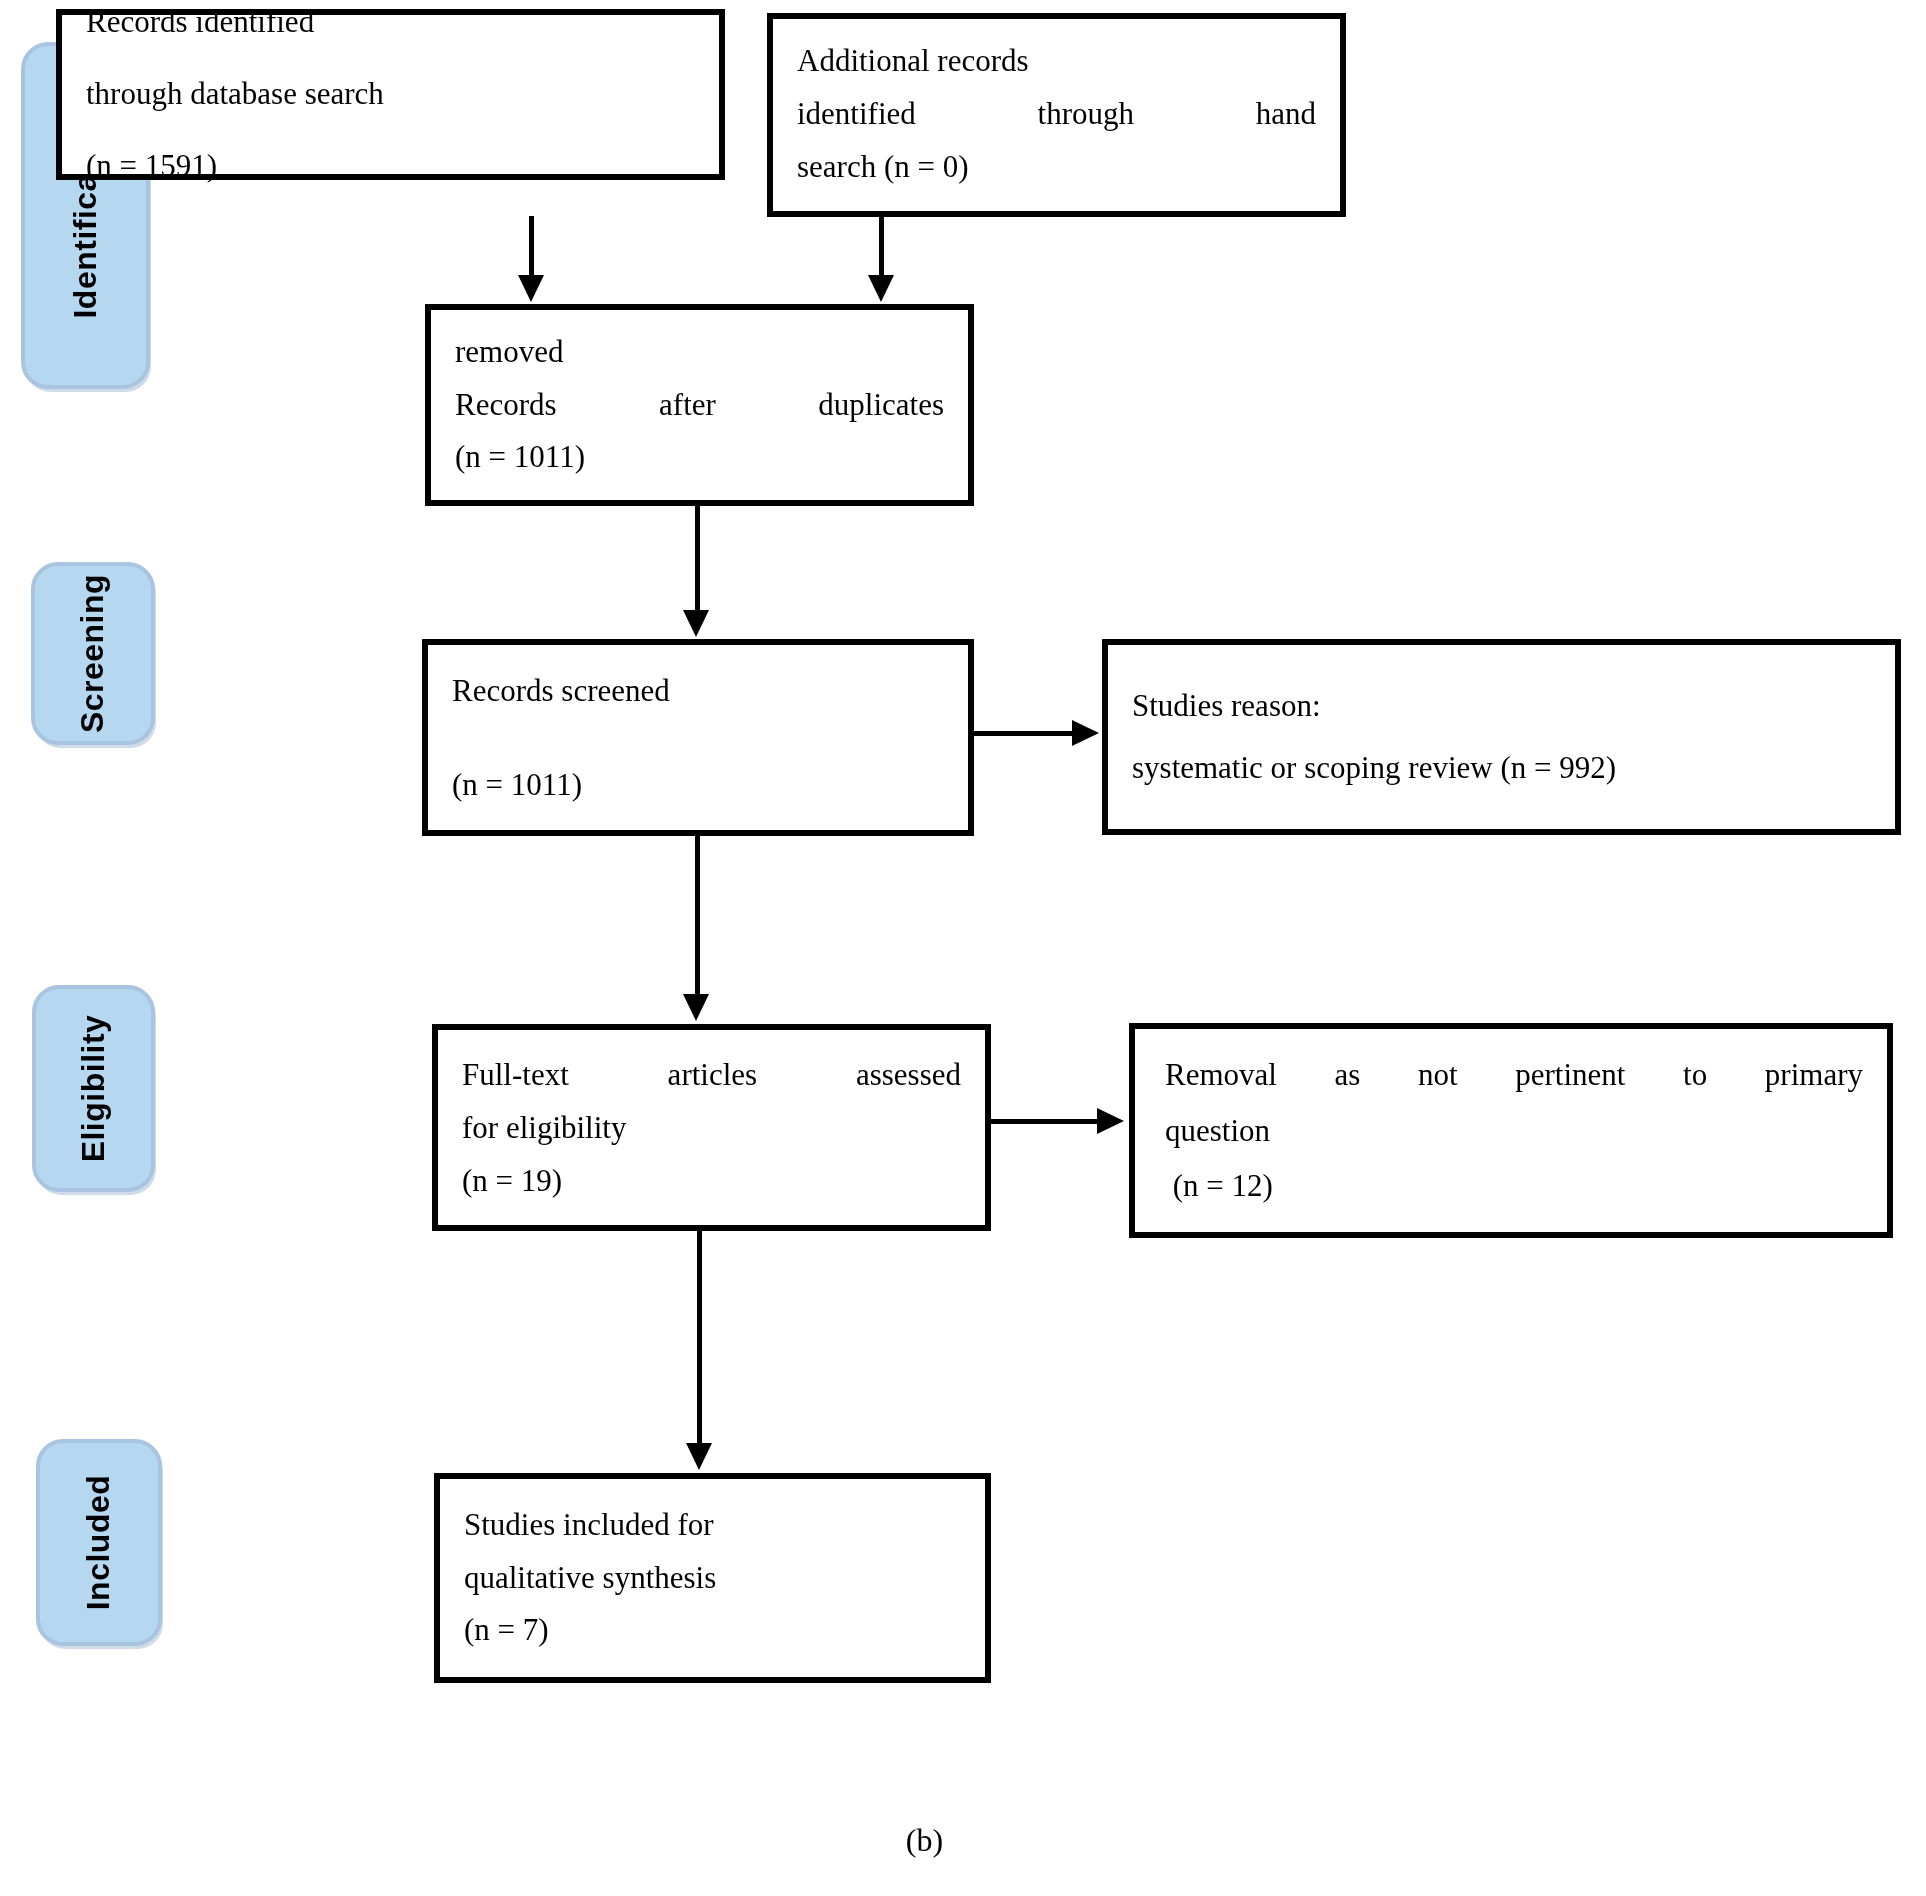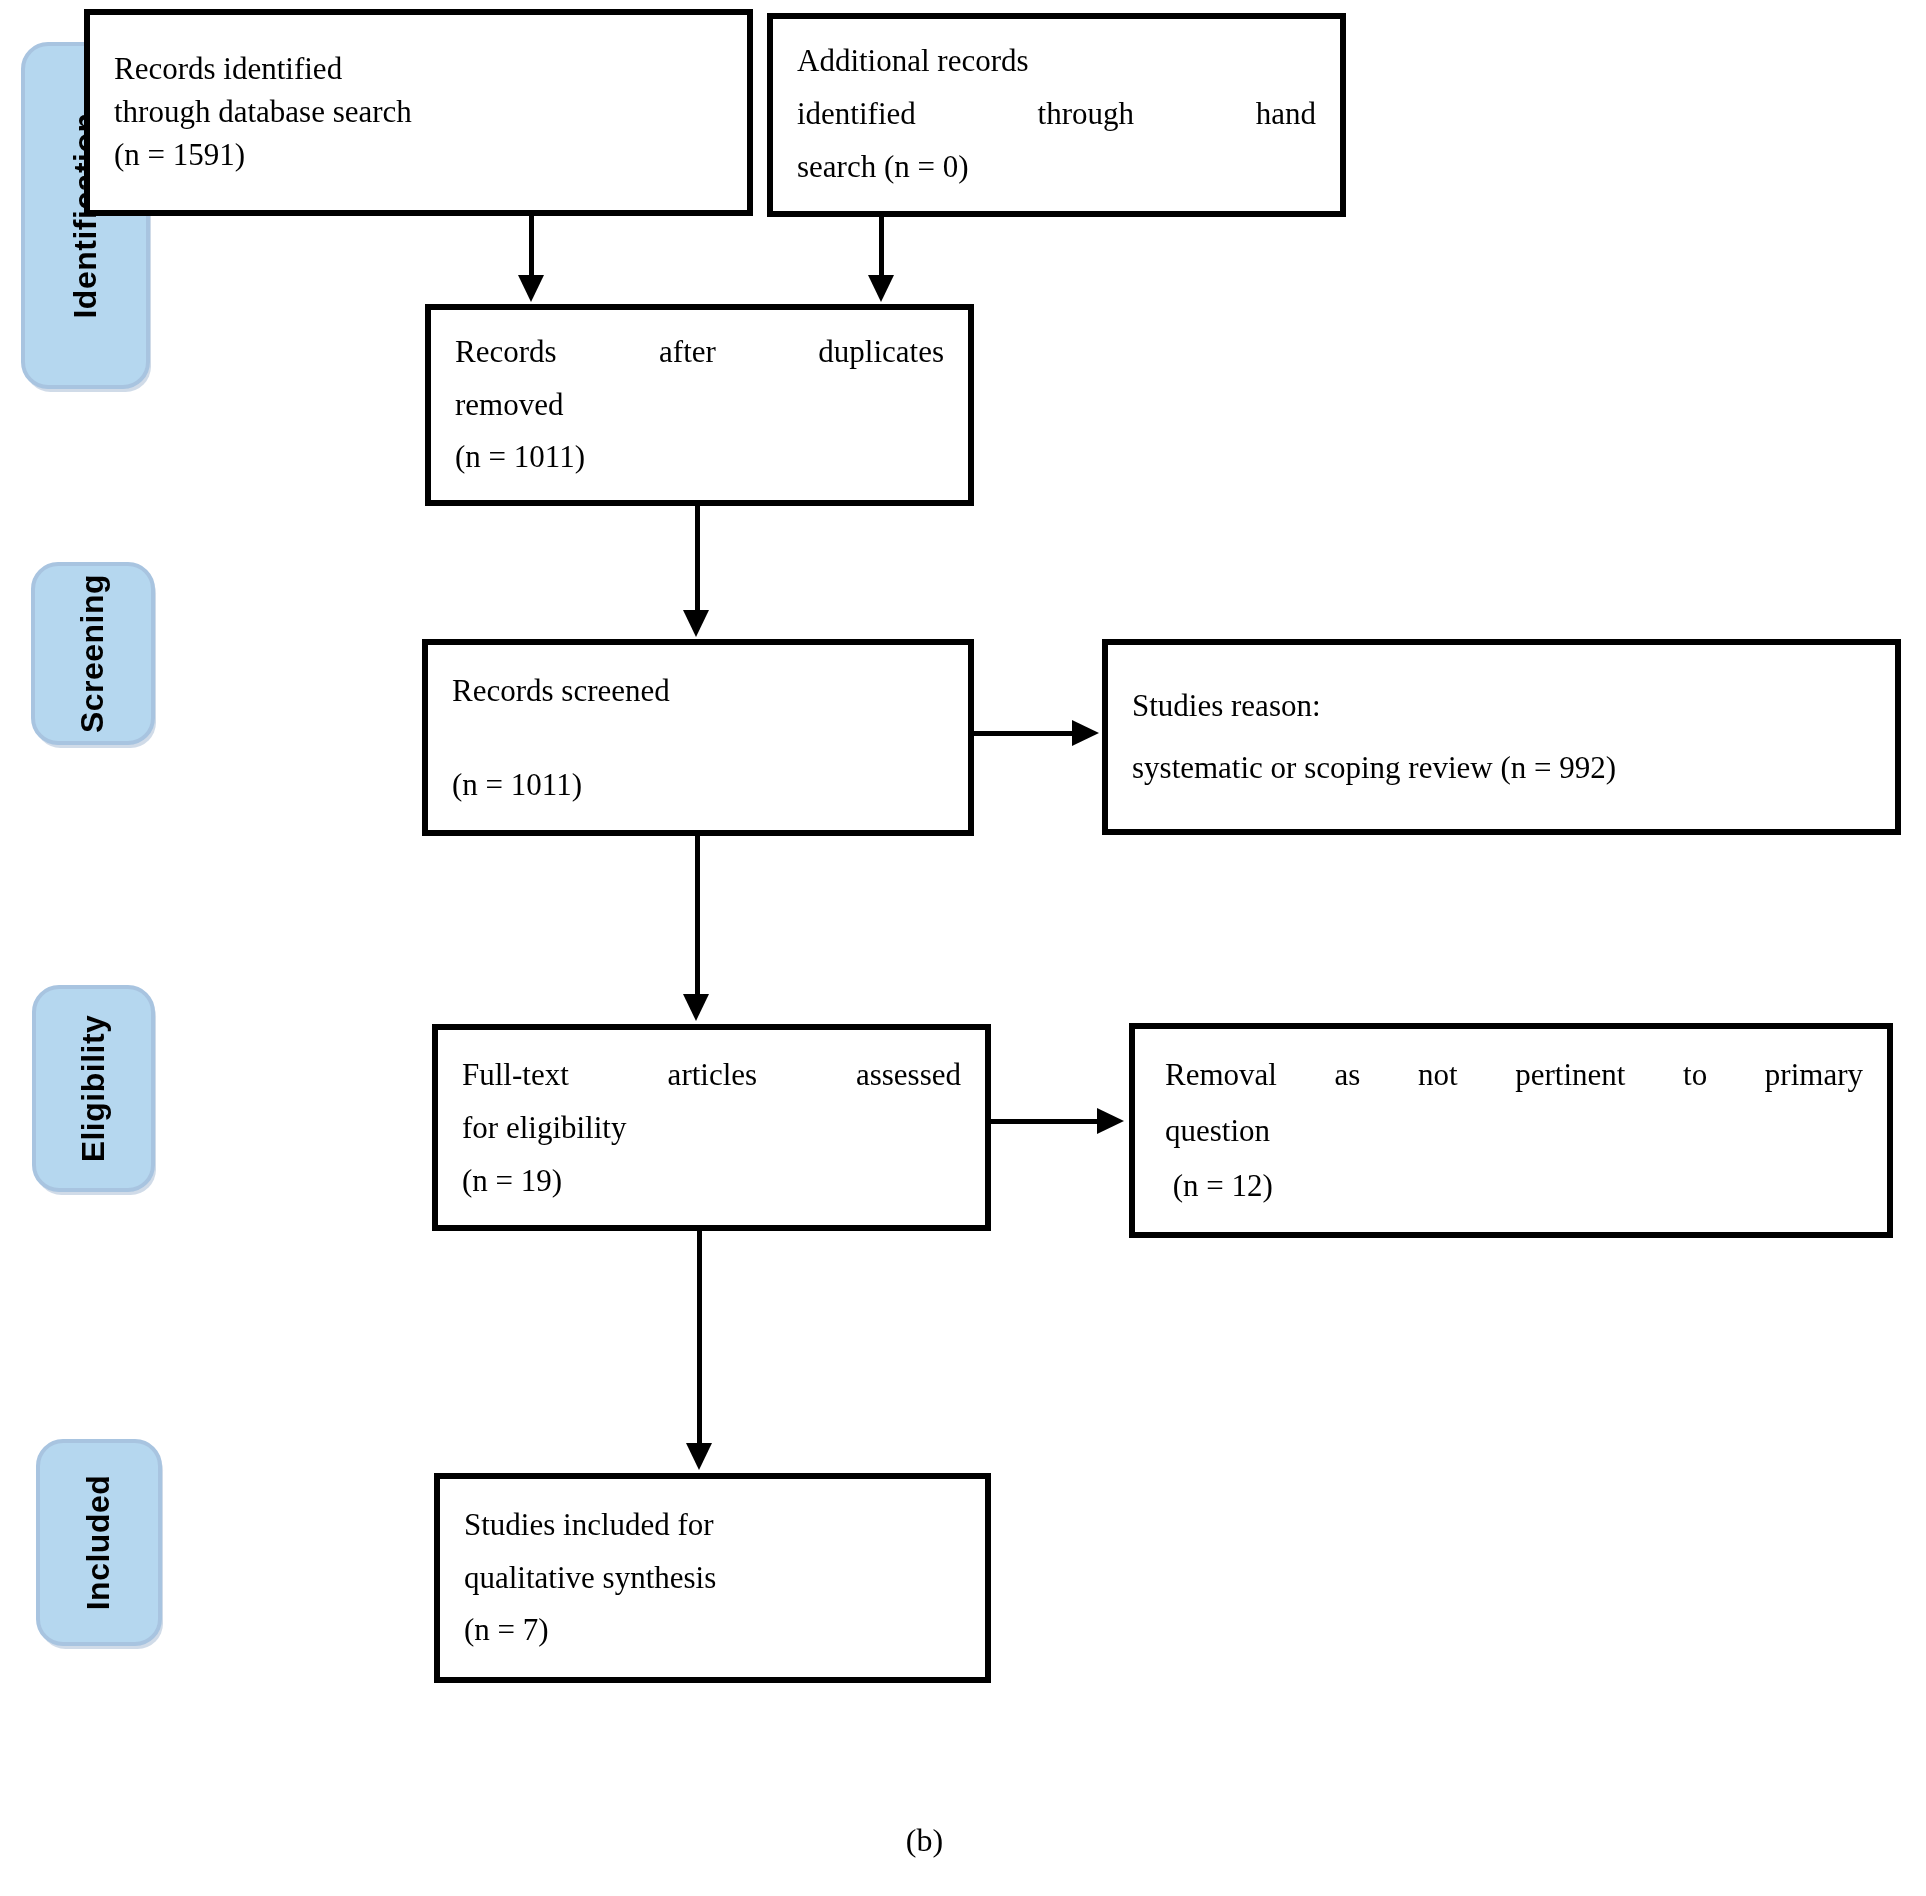--- a/index.html
+++ b/index.html
@@ -61,35 +61,35 @@
   <div class="stage" style="left:31px;top:562px;width:124px;height:183px;">
     <span class="vtext">Screening</span>
   </div>
   <div class="stage" style="left:32px;top:985px;width:123px;height:207px;">
     <span class="vtext">Eligibility</span>
   </div>
   <div class="stage" style="left:36px;top:1439px;width:126px;height:207px;">
     <span class="vtext">Included</span>
   </div>
 
-  <div class="fbox lh14" style="left:84px;top:9px;width:669px;height:207px;">
+  <div class="fbox lh14" style="left:56px;top:9px;width:669px;height:171px;gap:29px;">
     <span class="line">Records identified</span>
     <span class="line">through database search</span>
     <span class="line">(n = 1591)</span>
   </div>
 
   <div class="fbox lh17" style="left:767px;top:12.5px;width:579px;height:204px;">
     <span class="line">Additional records</span>
     <span class="line stretch">identified through hand</span>
     <span class="line">search (n = 0)</span>
   </div>
 
   <div class="fbox lh17" style="left:425px;top:304px;width:549px;height:202px;">
+    <span class="line">removed</span>
     <span class="line stretch">Records after duplicates</span>
-    <span class="line">removed</span>
     <span class="line">(n = 1011)</span>
   </div>
 
   <div class="fbox lh20" style="left:422px;top:639px;width:552px;height:197px;gap:32px;">
     <span class="line">Records screened</span>
     <span class="line">(n = 1011)</span>
   </div>
 
   <div class="fbox lh20" style="left:1102px;top:639px;width:799px;height:196px;">
     <span class="line">Studies reason:</span>

